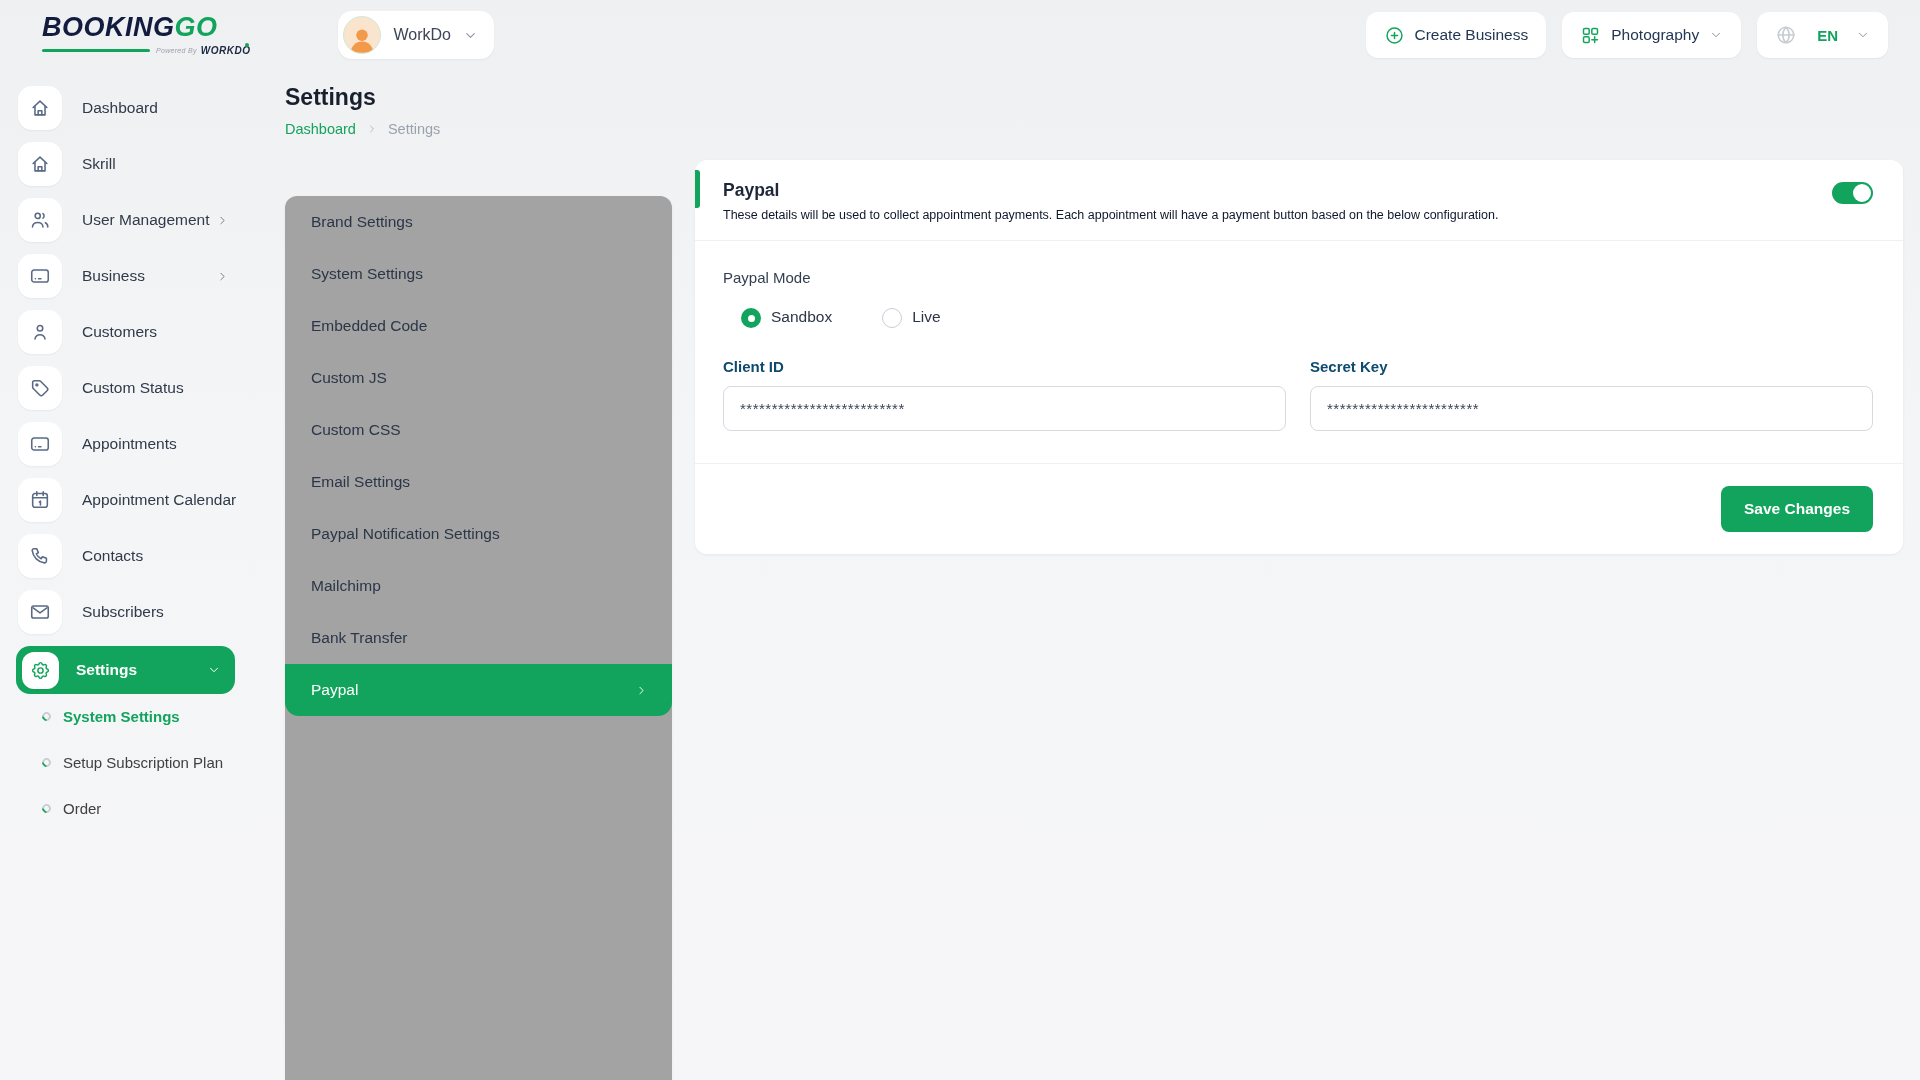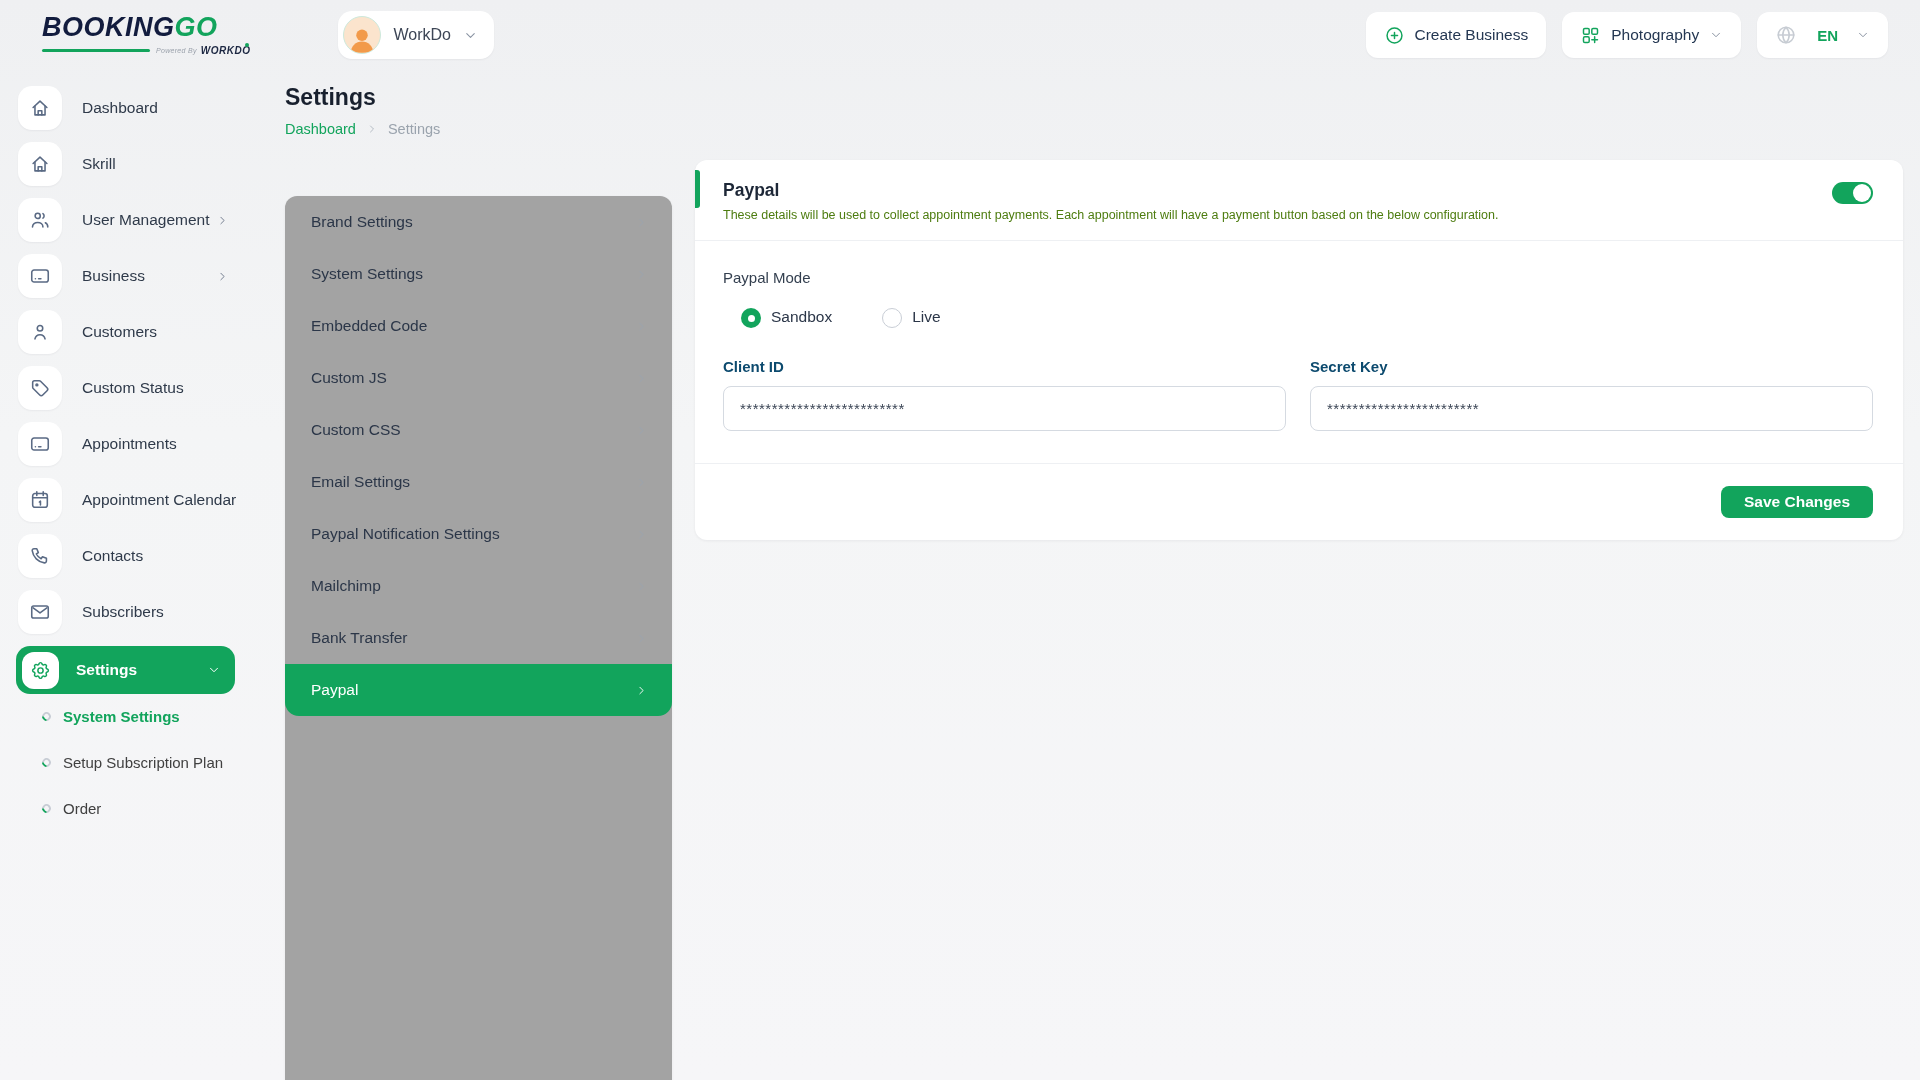--- a/index.html
+++ b/index.html
@@ -74,21 +74,21 @@
                padding:17px 24px 17px 26px; font-size:15.5px; color:#2b3648; cursor:pointer; }
   .menu-item .m-chev { color:#9aa3af; }
   .menu-item.active { background:#12A45C; color:#fff; border-radius:0 0 14px 14px; }
   .menu-item.active .m-chev { color:#fff; }
 
   .panel { flex:1; background:#fff; border-radius:12px; box-shadow:0 1px 3px rgba(16,24,40,.06); margin-top:8px; }
   .panel-header { position:relative; padding:20px 30px 18px 28px; border-bottom:1px solid #eef0f3; }
   .panel-header::before { content:""; position:absolute; left:0; top:10px; width:5px; height:38px;
                           background:#12A45C; border-radius:0 3px 3px 0; }
   .panel-title { font-size:17.5px; font-weight:700; color:#1d2737; }
-  .panel-desc { font-size:12.5px; color:#4d7c0f; margin-top:7px; }
+  .panel-desc { font-size:12.5px; color:#0f172a; margin-top:7px; }
   .toggle { position:absolute; right:30px; top:22px; width:41px; height:22px; border-radius:12px;
             background:#12A45C; cursor:pointer; }
   .toggle .knob { position:absolute; top:2px; right:2px; width:18px; height:18px; border-radius:50%; background:#fff; }
 
   .panel-body { padding:28px 30px 32px 28px; }
   .mode-label { font-size:15px; color:#333f4f; }
   .radio-row { display:flex; align-items:center; gap:50px; margin-top:22px; padding-left:18px; }
   .radio-opt { display:flex; align-items:flex-start; gap:10px; cursor:pointer; }
   .radio { width:20px; height:20px; border-radius:50%; position:relative; flex:0 0 20px; }
   .radio.checked { background:#12A45C; }
@@ -97,21 +97,21 @@
   .radio.unchecked { background:#fff; border:1.5px solid #c9ced6; }
   .radio-label { font-size:15.5px; color:#2b3648; }
 
   .fields { display:flex; gap:24px; margin-top:30px; }
   .field { flex:1; }
   .field-label { font-size:15px; font-weight:700; color:#0c4a6e; margin-bottom:11px; }
   .field input { width:100%; height:45px; border:1px solid #d5dae1; border-radius:8px; padding:0 16px;
                  font-size:15px; color:#3c4656; letter-spacing:.5px; font-family:inherit; background:#fff; outline:none; }
 
   .panel-footer { border-top:1px solid #eef0f3; padding:22px 30px; display:flex; justify-content:flex-end; }
-  .save-btn { background:#12A45C; color:#fff; border:none; border-radius:8px; padding:7px 23px;
+  .save-btn { background:#12A45C; color:#fff; border:none; border-radius:8px; padding:14px 23px;
               font-size:15.5px; font-weight:600; font-family:inherit; cursor:pointer; }
 </style>
 </head>
 <body>
 
 <header class="topbar">
   <div class="logo">
     <div class="logo-text"><span>BOOKING</span><span class="green">GO</span></div>
     <div class="logo-sub">
       <span class="logo-line"></span>

